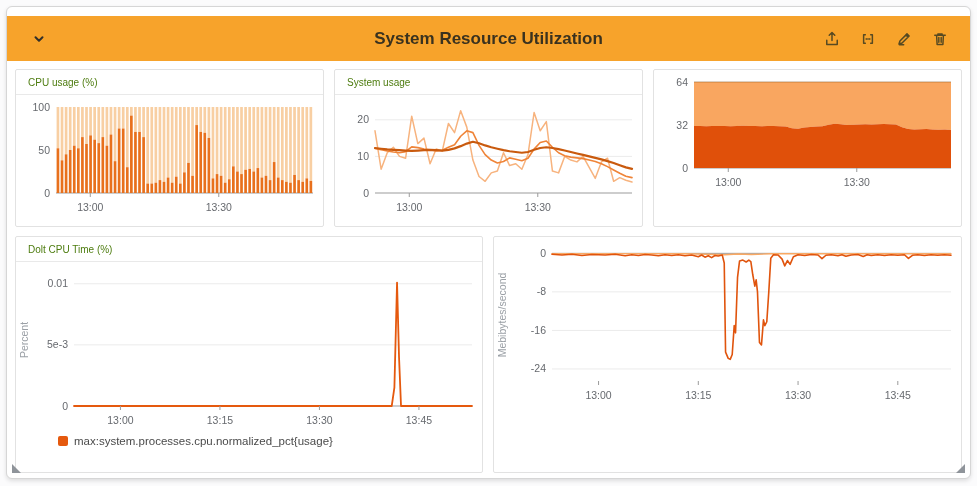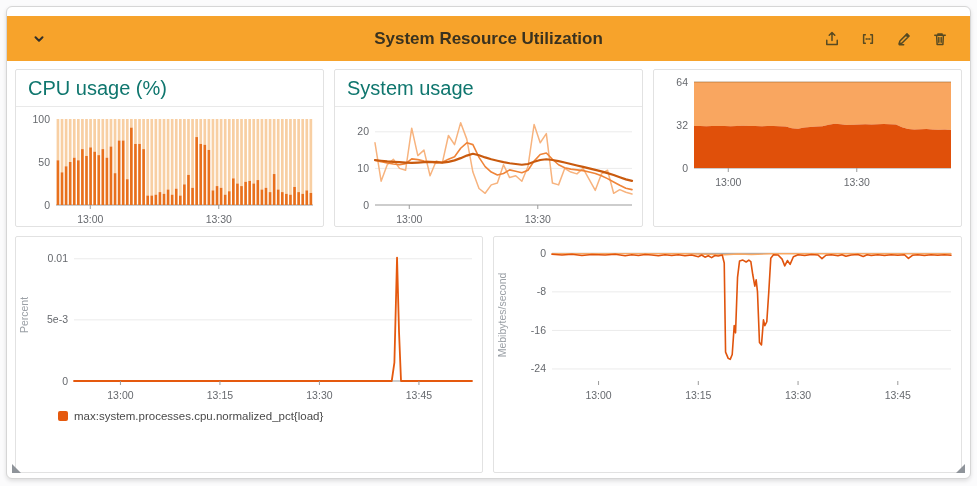--- a/index.html
+++ b/index.html
@@ -35,21 +35,21 @@
   .content{padding:8px;}
   .row{display:flex;gap:10px;}
   .row-bottom{margin-top:9px;}
   .widget{
     background:#fff;border:1px solid #e2e2e2;border-radius:2px;overflow:hidden;
   }
   .row-top .widget{flex:1;height:156px;}
   .widget-dolt{width:466px;height:235px;}
   .widget-net{flex:1;height:235px;}
   .widget-title{
-    padding:7px 12px 6px;font-size:20px;color:#0f766e;
+    padding:7px 12px 6px;font-size:10px;color:#4d7c0f;
     border-bottom:1px solid #e9e9e9;white-space:nowrap;overflow:hidden;
   }
   svg.chart{display:block;width:100%;}
   .row-top svg.chart{height:122px;}
   .row-bottom svg.chart{height:168px;}
   svg text{font-family:"Liberation Sans",sans-serif;}
   .tick{font-size:10.5px;fill:#66696e;}
   .ylab{font-size:10.5px;fill:#9ba0a6;}
   .legend{
     display:flex;gap:24px;padding:5px 12px 0 42px;
@@ -272,20 +272,21 @@
             <line x1="74.26666666666667" x2="74.26666666666667" y1="98" y2="102" stroke="#9b9b9b" stroke-width="1"></line>
             <text x="74.26666666666667" y="116" text-anchor="middle" class="tick">13:00</text>
             <line x1="202.76666666666665" x2="202.76666666666665" y1="98" y2="102" stroke="#9b9b9b" stroke-width="1"></line>
             <text x="202.76666666666665" y="116" text-anchor="middle" class="tick">13:30</text>
           </svg>
       </div>
     </div>
 
     <div class="row row-bottom">
       <div class="widget widget-dolt">
+        <div class="widget-title">Dolt CPU Time (%)</div>
         <svg class="chart" viewBox="0 0 466 168">
             <line x1="58" x2="456" y1="144" y2="144" stroke="#9b9b9b" stroke-width="1"></line>
             <line x1="58" x2="456" y1="82.8888888888889" y2="82.8888888888889" stroke="#ebebeb" stroke-width="1"></line>
             <line x1="58" x2="456" y1="21.77777777777778" y2="21.77777777777778" stroke="#ebebeb" stroke-width="1"></line>
             <polyline points="58,144 375.7366666666667,144 378.39,125.66666666666667 381.04333333333335,20.555555555555564 383.0333333333333,95.11111111111111 385.0233333333333,144 456,144" fill="none" stroke="#E5590E" stroke-width="1.8" stroke-linejoin="round" stroke-linecap="round"></polyline>
             <text x="52" y="147.5" text-anchor="end" class="tick">0</text>
             <text x="52" y="86.3888888888889" text-anchor="end" class="tick">5e-3</text>
             <text x="52" y="25.27777777777778" text-anchor="end" class="tick">0.01</text>
             <line x1="104.43333333333334" x2="104.43333333333334" y1="144" y2="148" stroke="#9b9b9b" stroke-width="1"></line>
             <text x="104.43333333333334" y="162" text-anchor="middle" class="tick">13:00</text>
@@ -293,21 +294,21 @@
             <text x="203.93333333333334" y="162" text-anchor="middle" class="tick">13:15</text>
             <line x1="303.43333333333334" x2="303.43333333333334" y1="144" y2="148" stroke="#9b9b9b" stroke-width="1"></line>
             <text x="303.43333333333334" y="162" text-anchor="middle" class="tick">13:30</text>
             <line x1="402.93333333333334" x2="402.93333333333334" y1="144" y2="148" stroke="#9b9b9b" stroke-width="1"></line>
             <text x="402.93333333333334" y="162" text-anchor="middle" class="tick">13:45</text>
             <text transform="translate(12,78) rotate(-90)" text-anchor="middle" class="ylab">Percent</text>
           </svg>
         <div class="legend">
           <span class="legend-item">
             <span class="swatch" style="background: rgb(229, 89, 14);"></span>
-            <span>max:system.processes.cpu.normalized_pct{load}</span>
+            <span>max:system.processes.cpu.normalized_pct{usage}</span>
           </span>
         </div>
       </div>
       <div class="widget widget-net">
         <svg class="chart" viewBox="0 0 467 168">
             <line x1="58" x2="457" y1="16.335766423357665" y2="16.335766423357665" stroke="#9b9b9b" stroke-width="1"></line>
             <line x1="58" x2="457" y1="54.87591240875913" y2="54.87591240875913" stroke="#ebebeb" stroke-width="1"></line>
             <line x1="58" x2="457" y1="93.41605839416059" y2="93.41605839416059" stroke="#ebebeb" stroke-width="1"></line>
             <line x1="58" x2="457" y1="131.95620437956205" y2="131.95620437956205" stroke="#ebebeb" stroke-width="1"></line>
             <polyline points="58,16.721167883211677 124.5,16.576642335766422 191,16.817518248175183 230.9,17.78102189781022 244.20000000000002,17.05839416058394 257.5,17.54014598540146 277.45000000000005,16.817518248175183 324,16.721167883211677 390.5,16.817518248175183 457,16.721167883211677" fill="none" stroke="#F9A964" stroke-width="1.4" stroke-linejoin="round" stroke-linecap="round"></polyline>

